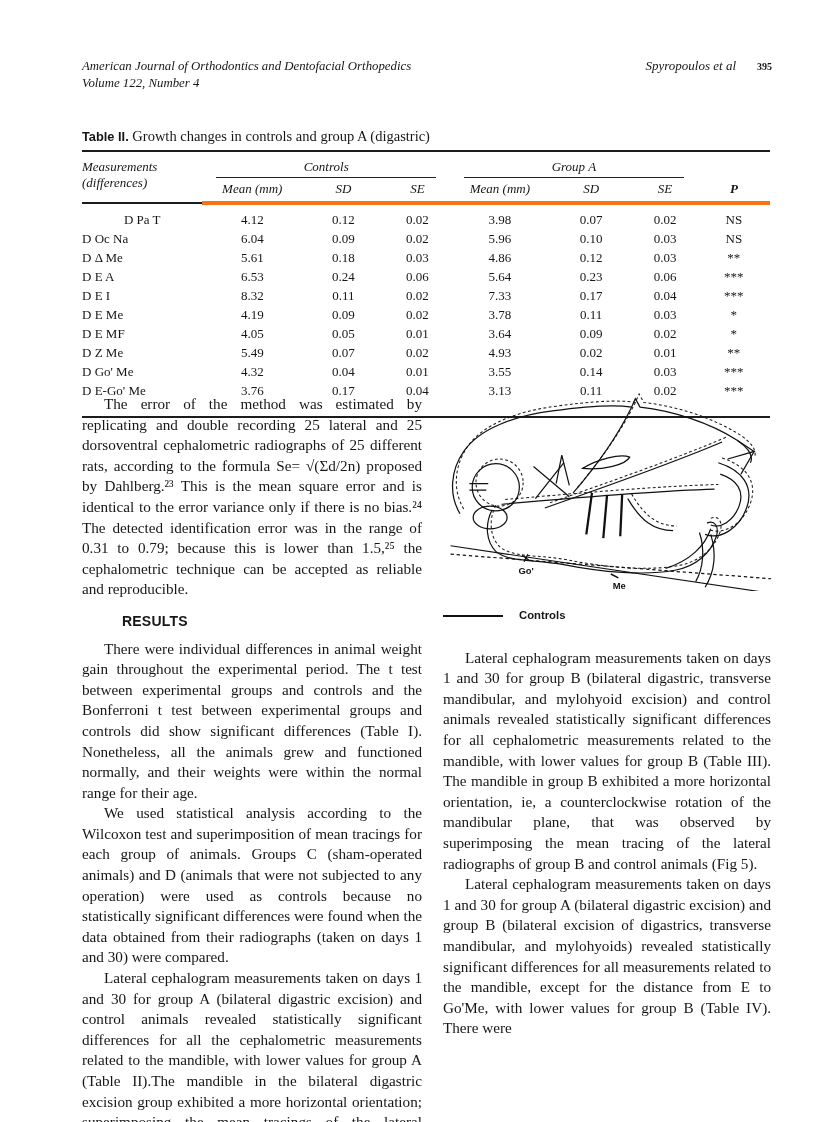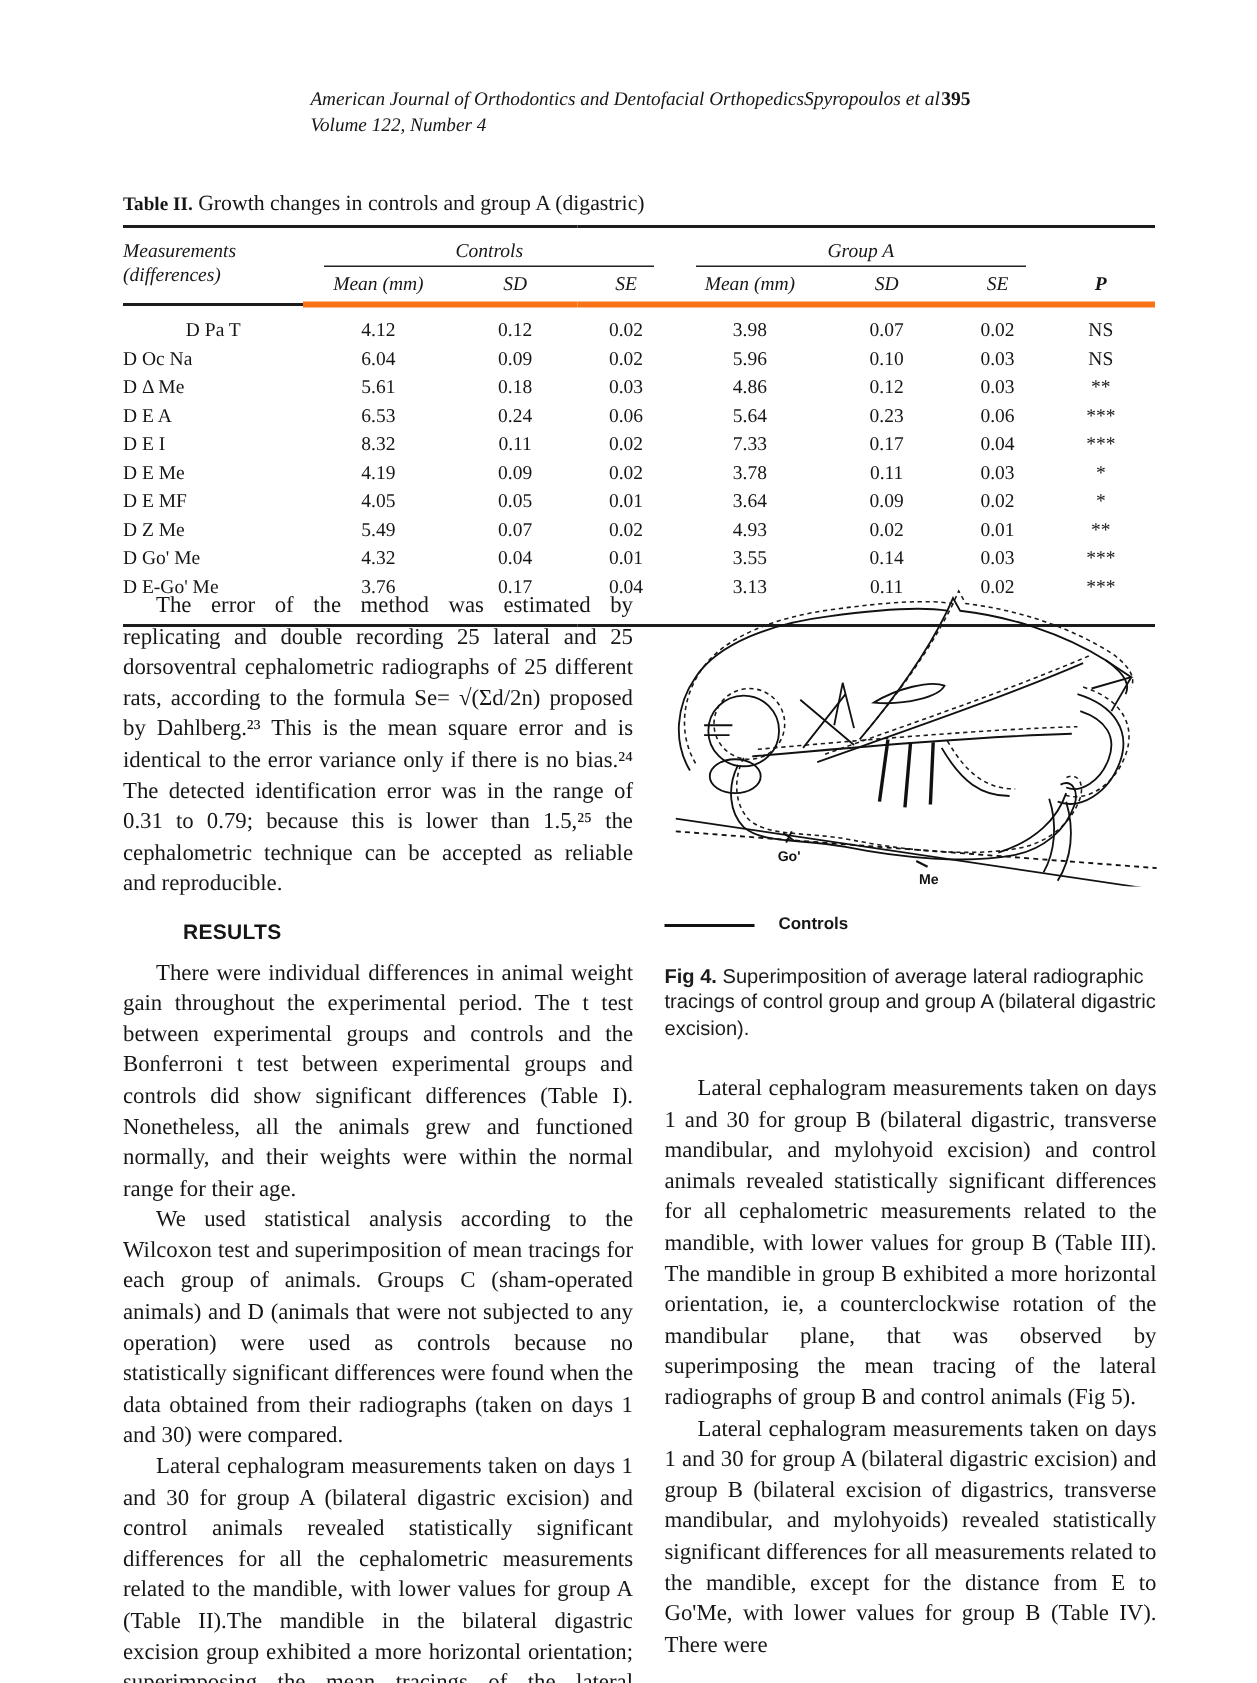--- a/index.html
+++ b/index.html
@@ -2,28 +2,28 @@
 <html><head>
 <meta charset="utf-8">
 <style>
   html,body{margin:0;padding:0;background:#e8e8e8;}
   .page{
     position:relative; width:838px; height:1122px; margin:0 auto;
     background:#ffffff; color:#161616; overflow:hidden;
     font-family:"Liberation Serif","DejaVu Serif",serif;
   }
   
-  .hdr{position:absolute; top:58px; left:82px; width:690px; display:flex; justify-content:center; align-items:flex-start;}
+  .hdr{position:absolute; top:58px; left:82px; width:690px; display:flex; justify-content:space-between; align-items:flex-start;}
   .hdr-left{font-style:italic; font-size:12.8px; line-height:1.35;}
   .hdr-right{font-size:13px; white-space:nowrap;}
   .hdr-right .authors{font-style:italic;}
-  .hdr-right .pageno{font-weight:bold; font-style:normal; margin-left:1px; font-size:13px;}
+  .hdr-right .pageno{font-weight:bold; font-style:normal; margin-left:21px; font-size:10px;}
   
   .tbl-title{position:absolute; top:128px; left:82px; font-size:14.5px;}
-  .tbl-title .tlabel{font-family:Liberation Serif, serif; font-weight:bold; font-size:12.8px;}
+  .tbl-title .tlabel{font-family:Liberation Sans, sans-serif; font-weight:bold; font-size:12.8px;}
   table.data{
     position:absolute; top:150px; left:82px; width:688px;
     border-collapse:collapse; border-top:2.5px solid #1c1c1c;
     font-size:13px;
   }
   table.data th, table.data td{font-weight:normal; padding:0;}
   thead .grp-row th{padding-top:7px; vertical-align:top;}
   .grp-rule{font-style:italic; text-align:center; border-bottom:1.8px solid #222; padding-bottom:2px; margin:0 14px;}
   thead .sub-row th{font-style:italic; text-align:center; border-bottom:4px solid #f97316; padding:3px 0 4px;}
   th.meas{font-style:italic; text-align:left; vertical-align:bottom; line-height:1.25; border-bottom:2px solid #1c1c1c; padding-bottom:4px;}
@@ -280,23 +280,19 @@
         <text x="180" y="208">Me</text>
       </svg>
 
       <div class="legend">
         <div class="legend-row">
           <span class="key solid"></span>
           <span>Controls</span>
         </div>
       </div>
 
-      <div class="caption">
-        <span class="fig-label">Fig 4.</span>
-        <span>Superimposition of average lateral radiographic tracings of control group and group A (bilateral digastric excision).</span>
-      </div>
     </div>
 
     <p class="ind">Lateral cephalogram measurements taken on days 1 and 30 for group B (bilateral digastric, transverse mandibular, and mylohyoid excision) and control animals revealed statistically significant differences for all cephalometric measurements related to the mandible, with lower values for group B (Table III). The mandible in group B exhibited a more horizontal orientation, ie, a counterclockwise rotation of the mandibular plane, that was observed by superimposing the mean tracing of the lateral radiographs of group B and control animals (Fig 5).</p>
     <p class="ind">Lateral cephalogram measurements taken on days 1 and 30 for group A (bilateral digastric excision) and group B (bilateral excision of digastrics, transverse mandibular, and mylohyoids) revealed statistically significant differences for all measurements related to the mandible, except for the distance from E to Go'Me, with lower values for group B (Table IV). There were</p>
   </div>
 
 </div>
 
 </body></html>

